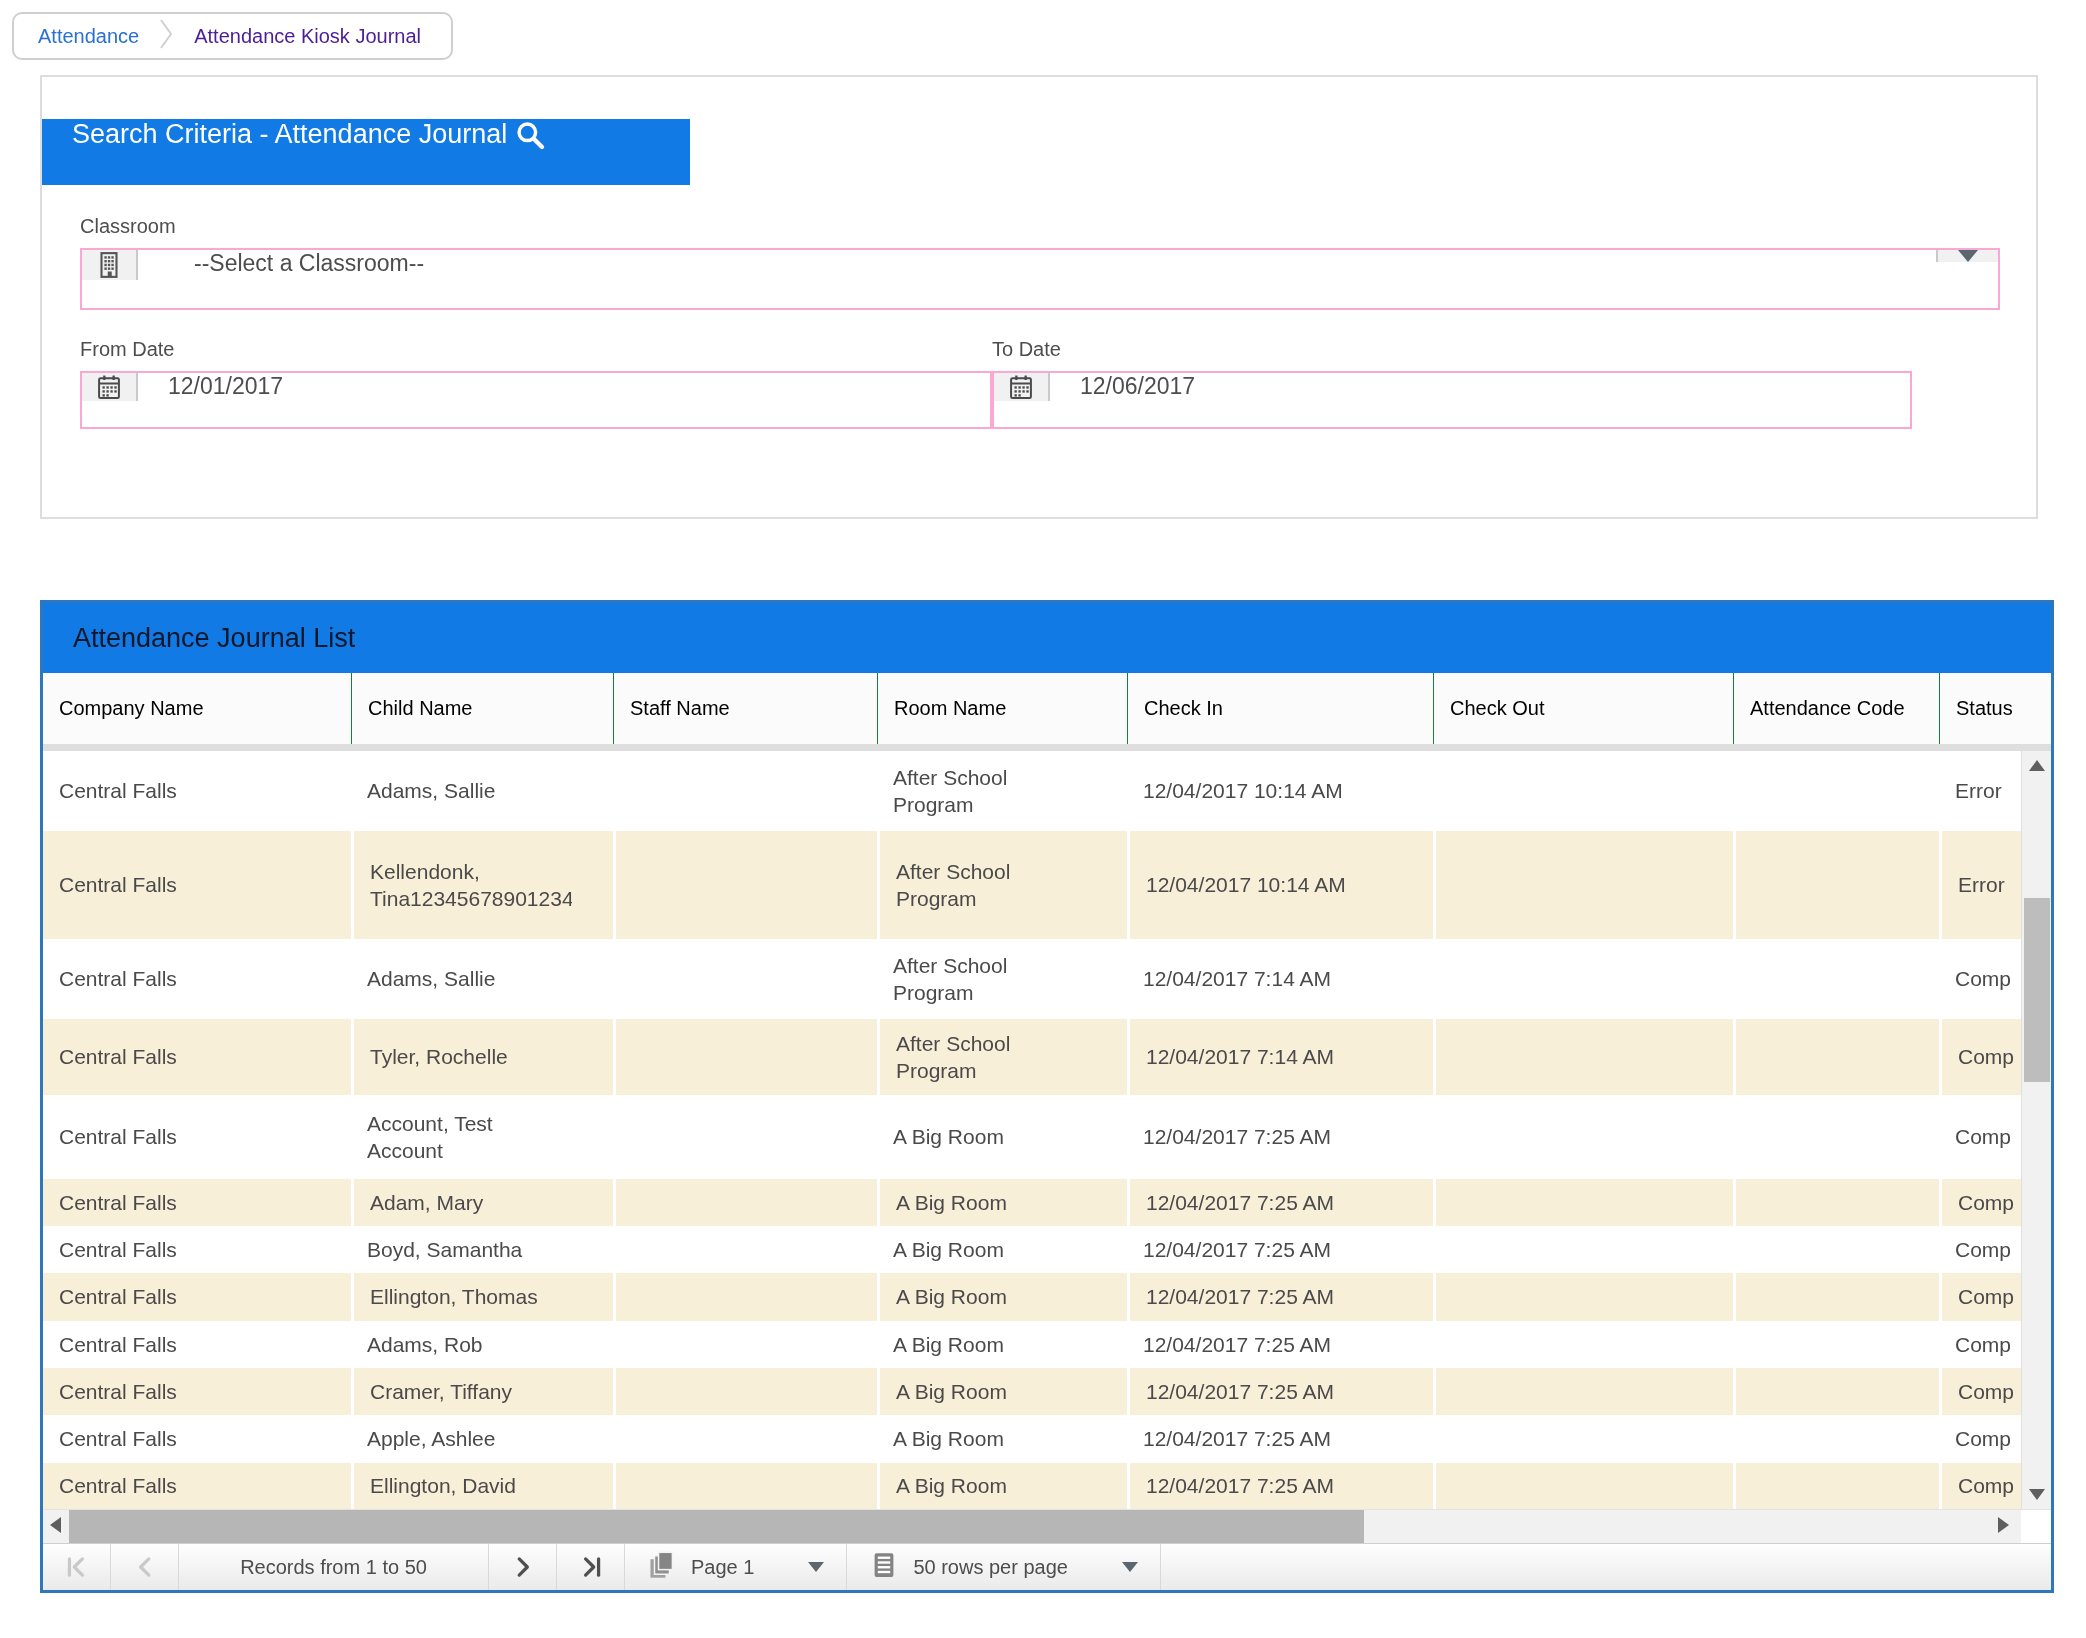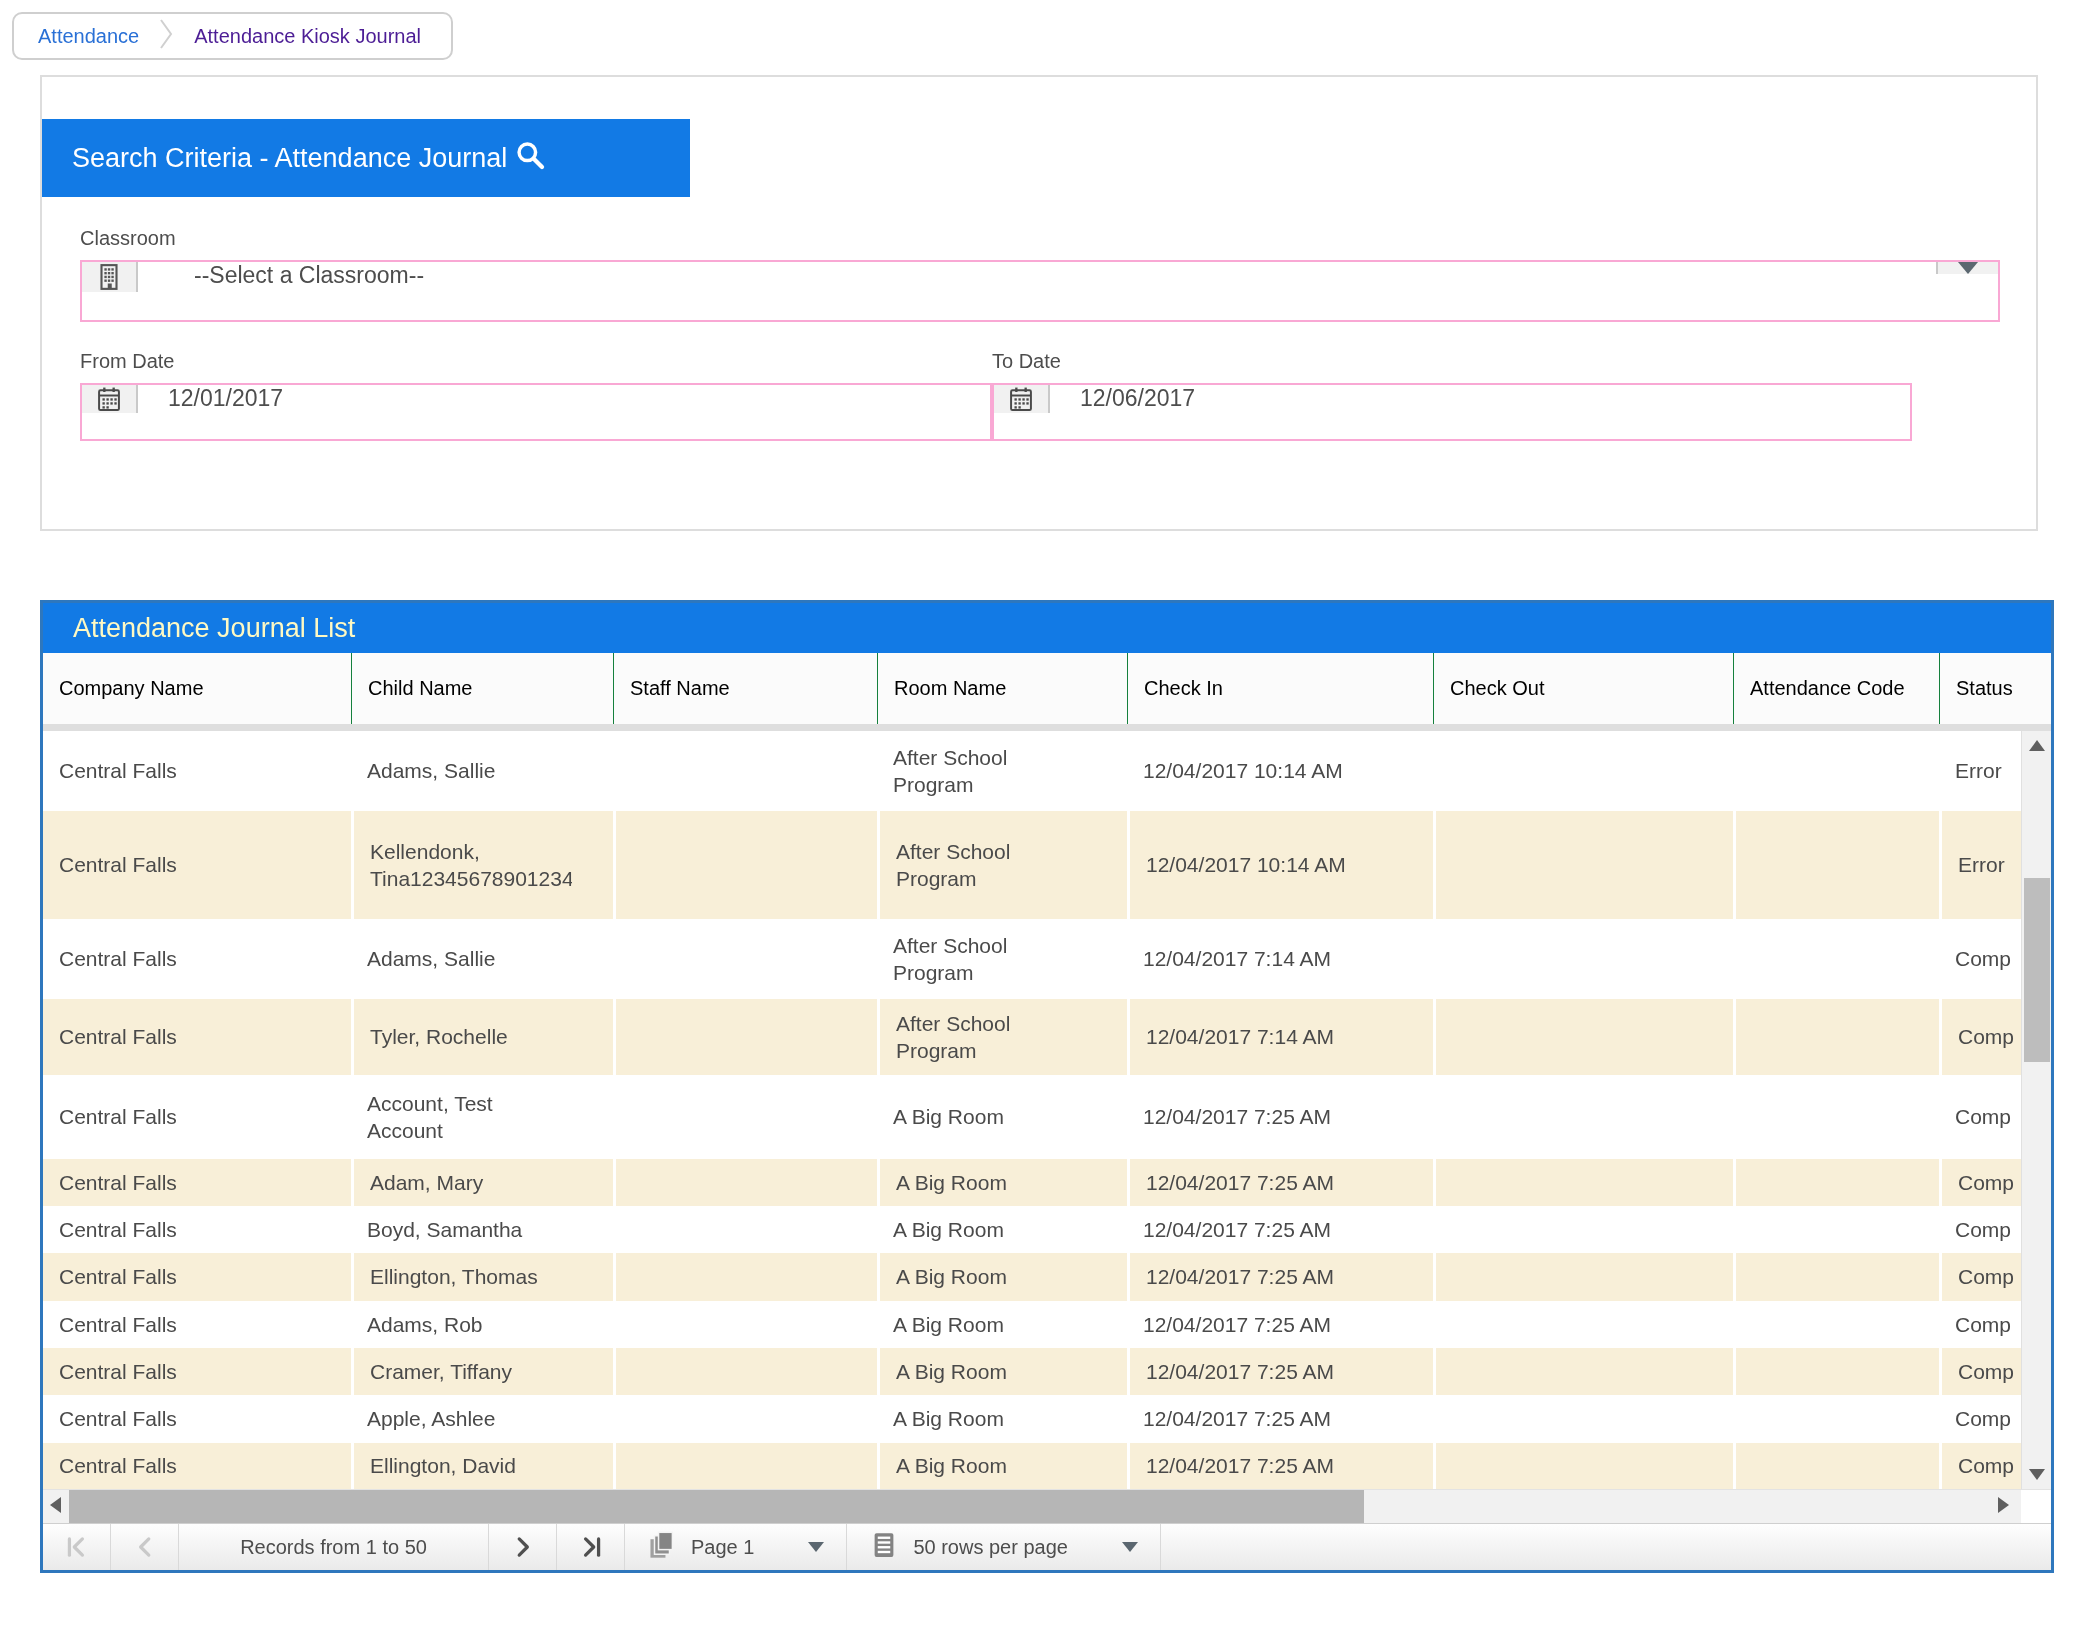--- a/index.html
+++ b/index.html
@@ -11,22 +11,22 @@
   .breadcrumb { position: absolute; top: 12px; left: 12px; height: 48px;
     border: 2px solid #cfcfcf; border-radius: 10px; background: #fff;
     display: flex; align-items: center; gap: 20px; padding: 0 30px 0 24px;
     font-size: 20px; }
   .crumb-link { color: #2970d6; text-decoration: none; cursor: pointer; }
   .crumb-current { color: #4c1d95; }
 
   
   .search-panel { position: absolute; top: 75px; left: 40px; width: 1998px;
     background: #fff; border: 2px solid #ddd; padding-bottom: 88px; }
-  .sc-band { margin-top: 42px; width: 648px; height: 78px; background: #127ae5;
-    color: #fff; font-size: 27px; display: flex; align-items: center;
+  .sc-band { margin-top: 42px; width: 648px; height: 66px; background: #127ae5;
+    color: #fff; font-size: 27px; display: flex; align-items: flex-start;
     gap: 7px; padding-left: 30px; }
   .field-label { margin: 30px 0 10px 38px; font-size: 20px; color: #4d4d4d; }
   .inline-label { margin: 0 0 10px 0; font-size: 20px; color: #4d4d4d; }
   .fieldbox { border: 2px solid #f9a8d4; background: #fff; display: flex;
     align-items: flex-start; height: 62px; }
   .classroom-box { margin-left: 38px; width: 1920px; }
   .icon-box { width: 56px; flex: 0 0 56px; background: #f1f1f1;
     border-right: 2px solid #c9c9c9; display: flex; align-items: center;
     justify-content: center; }
   .field-text { flex: 1; display: flex; align-items: center;
@@ -43,21 +43,21 @@
   .date-field-from { width: 912px; height: 58px; }
   .date-field-to { width: 920px; height: 58px; }
   .view-list-btn { position: absolute; right: 22px; bottom: -10px; height: 80px;
     background: #0b9a58; border: none; border-radius: 6px; color: #fff;
     font-size: 29px; font-family: inherit; display: flex; align-items: center;
     gap: 16px; padding: 0 40px; cursor: pointer; }
 
   
   .table-panel { position: absolute; top: 600px; left: 40px; width: 2014px;
     border: 3px solid #2e77bd; background: #fff; }
-  .tp-band { height: 50px; background: #127ae5; color: #fef9c3; font-size: 27px;
+  .tp-band { height: 70px; background: #127ae5; color: #0f172a; font-size: 27px;
     display: flex; align-items: center; padding-left: 30px; }
   .thead { display: flex; height: 78px; background: #fbfbfb;
     border-bottom: 7px solid #dedede; font-size: 20px; color: #000000; }
   .th { display: flex; align-items: center; padding-left: 16px;
     border-left: 1px solid #15803d; cursor: pointer; }
   .th:first-child { border-left: none; }
   .col-company { width: 308px; flex: 0 0 308px; }
   .col-child { width: 262px; flex: 0 0 262px; }
   .col-staff { width: 264px; flex: 0 0 264px; }
   .col-room { width: 250px; flex: 0 0 250px; }

